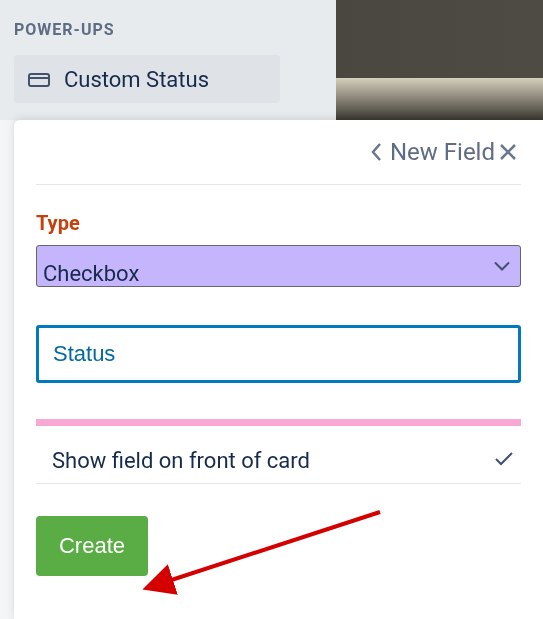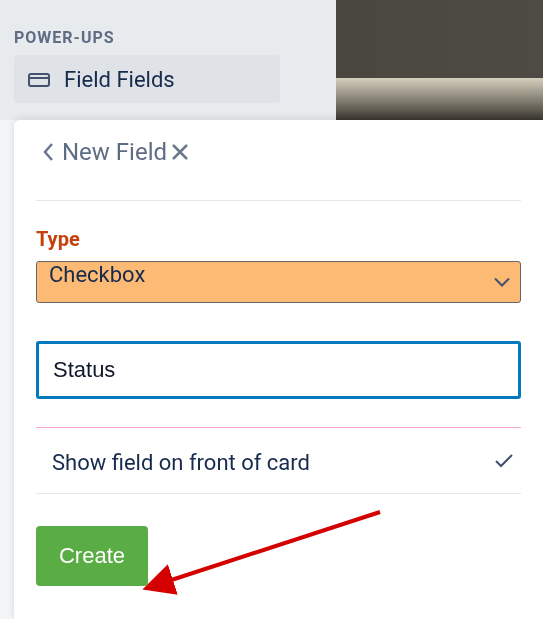--- a/index.html
+++ b/index.html
@@ -24,21 +24,21 @@
       background: linear-gradient(to right, #4a4640, #4e4a44);
     }
     .bg-right-bottom {
       position: absolute;
       top: 78px; left: 336px;
       right: 0; height: 42px;
       background: linear-gradient(to bottom, #d5cfbd, #3a372f);
     }
     .powerups-heading {
       position: absolute;
-      top: 28px; left: 14px;
+      top: 20px; left: 14px;
       font-size: 16px;
       font-weight: 700;
       letter-spacing: 1px;
       color: #5e6c84;
     }
     .custom-fields-item {
       position: absolute;
       top: 55px; left: 14px;
       width: 266px; height: 48px;
       background: #dfe2e6;
@@ -58,22 +58,22 @@
       top: 120px; left: 14px; right: 0;
       bottom: 0;
       background: #fff;
       border-radius: 6px 0 0 0;
       box-shadow: 0 -1px 8px rgba(0,0,0,0.12);
       padding: 18px 22px;
     }
     .modal-header {
       display: flex;
       align-items: center;
-      justify-content: flex-start;
-      padding-bottom: 34px;
+      justify-content: flex-end;
+      padding-bottom: 18px;
       border-bottom: 1px solid #e4e6ea;
     }
     .modal-title {
       font-size: 24px;
       color: #5e6c84;
       font-weight: 400;
     }
     .back-btn, .close-btn {
       width: 26px; height: 26px;
       display: flex;
@@ -90,51 +90,51 @@
       margin-bottom: 10px;
     }
     .select-wrap {
       position: relative;
     }
     .type-select {
       width: 100%;
       height: 42px;
       border: 1px solid #666;
       border-radius: 3px;
-      background: #fdba74;
+      background: #c4b5fd;
       font-size: 22px;
       color: #172b4d;
-      padding-left: 12px;
-      display: flex;
-      align-items: flex-start;
+      padding-left: 6px;
+      display: flex;
+      align-items: flex-end;
       cursor: pointer;
     }
     .select-chevron {
       position: absolute;
       right: 10px; top: 50%;
       transform: translateY(-50%);
       pointer-events: none;
       color: #42526e;
     }
     .name-input {
       width: 100%;
       height: 58px;
       border: 3px solid #0079bf;
       border-radius: 3px;
       background: #fff;
       font-size: 22px;
-      color: #0f172a;
+      color: #0369a1;
       padding-left: 14px;
       outline: none;
     }
     .secondary-row {
-      margin-top: 28px;
+      margin-top: 36px;
       padding-top: 22px;
-      padding-bottom: 18px;
-      border-top: 1px solid #f9a8d4;
+      padding-bottom: 10px;
+      border-top: 7px solid #f9a8d4;
       border-bottom: 1px solid #e4e6ea;
       display: flex;
       align-items: center;
       justify-content: space-between;
       cursor: pointer;
     }
     .secondary-label {
       font-size: 22px;
       color: #172b4d;
       padding-left: 16px;
@@ -175,21 +175,21 @@
 
 <div class="powerups-heading">POWER-UPS</div>
 
 <div class="custom-fields-item">
   <span>
     <svg class="card-icon" viewBox="0 0 22 14" fill="none" stroke="#42526e" stroke-width="2">
       <rect x="1" y="1" width="20" height="12" rx="2"></rect>
       <line x1="1" y1="5" x2="21" y2="5"></line>
     </svg>
   </span>
-  <span>Field Fields</span>
+  <span>Custom Status</span>
 </div>
 
 <div class="modal">
   <div class="modal-header">
     <div class="back-btn">
       <svg width="14" height="22" viewBox="0 0 14 22" fill="none" stroke="#6b778c" stroke-width="2.5">
         <polyline points="10,3 3,11 10,19"></polyline>
       </svg>
     </div>
     <div class="modal-title">New Field</div>

